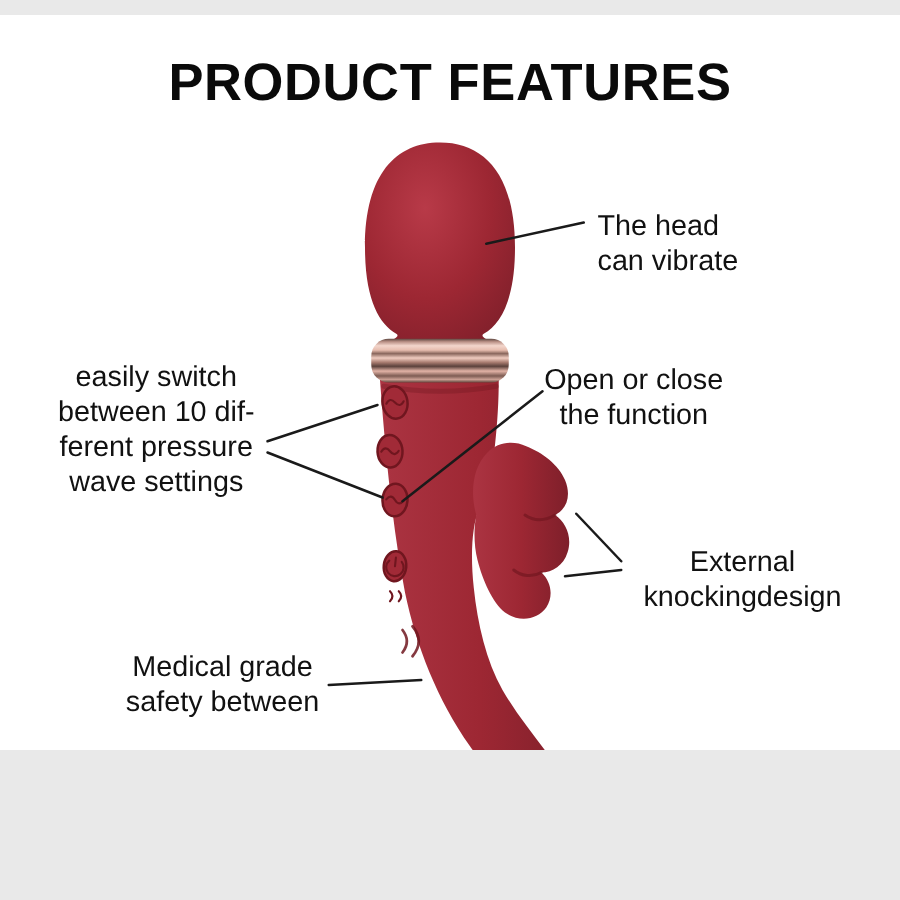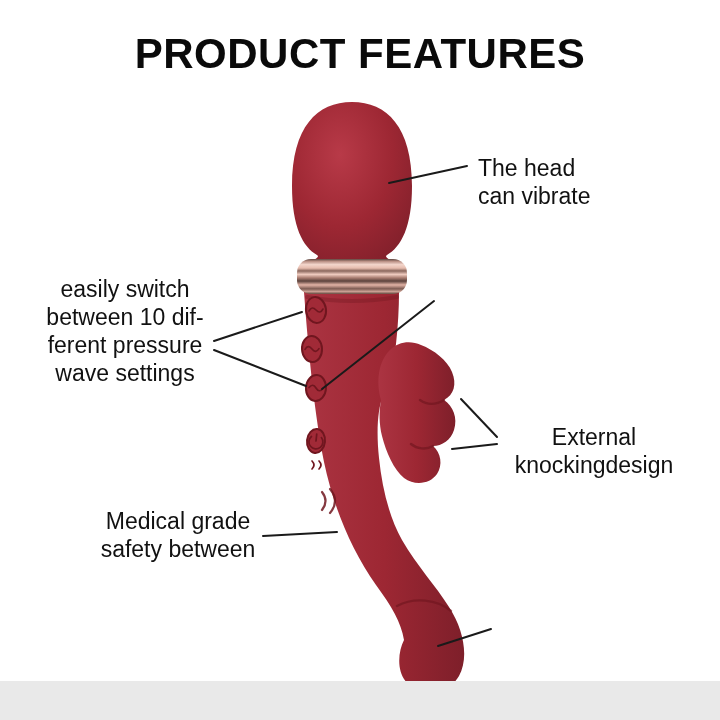--- a/index.html
+++ b/index.html
@@ -6,21 +6,21 @@
     --background:#ffffff;
     --text:#111111;
     --line:#1a1a1a;
     --body:#9d2733;
     --body-dark:#70161f;
     --body-light:#b23744;
     --btn-fill:#a12a37;
   }
   html,body{margin:0;padding:0;background:#e9e9e9;}
   .stage{
-    position:relative;width:720px;height:681px;margin:0 auto;
+    position:relative;width:720px;height:588px;margin:12px auto;
     background:var(--background);overflow:hidden;
     font-family:"Liberation Sans",sans-serif;color:var(--text);
   }
   .stage svg{position:absolute;left:0;top:0;}
   .page-title{
     position:absolute;top:30px;left:0;width:720px;text-align:center;
     font-size:42px;font-weight:900;letter-spacing:.5px;color:#0a0a0a;
     white-space:pre-line;
   }
   .annotation{
@@ -136,18 +136,20 @@
   </svg>
 
   <div class="page-title">PRODUCT FEATURES</div>
 
   <div class="annotation ann-head">The head
 can vibrate</div>
   <div class="annotation ann-switch">easily switch
 between 10 dif-
 ferent pressure
 wave settings</div>
+  <div class="annotation ann-toggle">Open or close
+the function</div>
   <div class="annotation ann-knocking">External
 knockingdesign</div>
   <div class="annotation ann-silicone">Medical grade
 safety between</div>
 
 </div>
 
 </body></html>

